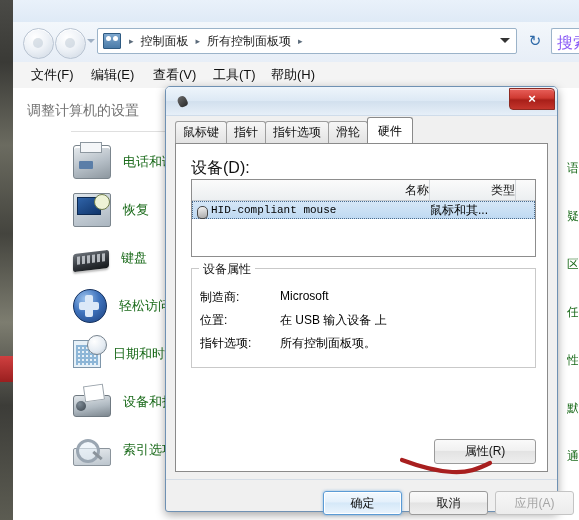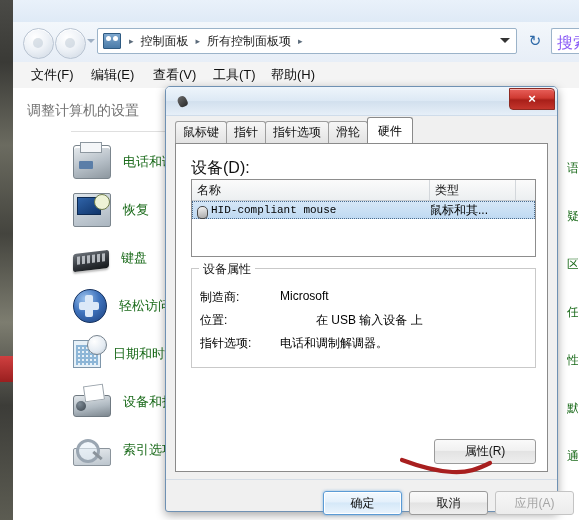--- a/index.html
+++ b/index.html
@@ -470,20 +470,21 @@
     background: linear-gradient(180deg,#fbfbfb,#eceff1);
     border-bottom: 1px solid #c8ccd0;
   }
   .dev-head .col {
     font-size: 12px;
     color: #111;
     padding: 2px 0 0 5px;
     border-right: 1px solid #d3d7db;
     box-sizing: border-box;
     white-space: nowrap;
+    text-align: right;
   }
   .col-name { width: 238px; }
   .col-type { width: 86px; }
   .col-pad  { width: 19px; border-right: none !important; }
   .dev-row {
     display: flex;
     height: 18px;
     align-items: center;
     background: linear-gradient(180deg,#d6e7f7,#bed9f2);
     outline: 1px dotted #4b6c8e;
@@ -724,24 +725,24 @@
         </div>
       </div>
 
       <div class="props-group"></div>
       <div class="props-group-title">设备属性</div>
 
       <div class="prop-row prop-key" style="top:145px;">制造商:</div>
       <div class="prop-row prop-val" style="top:145px;">Microsoft</div>
 
       <div class="prop-row prop-key" style="top:168px;">位置:</div>
-      <div class="prop-row prop-val" style="top:168px;margin-left:36px;">在 USB 输入设备 上</div>
+      <div class="prop-row prop-val" style="top:168px;">在 USB 输入设备 上</div>
 
       <div class="prop-row prop-key" style="top:191px;">指针选项:</div>
-      <div class="prop-row prop-val" style="top:191px;">电话和调制解调器。</div>
+      <div class="prop-row prop-val" style="top:191px;">所有控制面板项。</div>
 
       <div class="props-btn">属性(R)</div>
     </div>
 
     <div class="dlg-foot-sep"></div>
 
     <div class="btn default">确定</div>
     <div class="btn cancel">取消</div>
     <div class="btn apply">应用(A)</div>
   </div>

